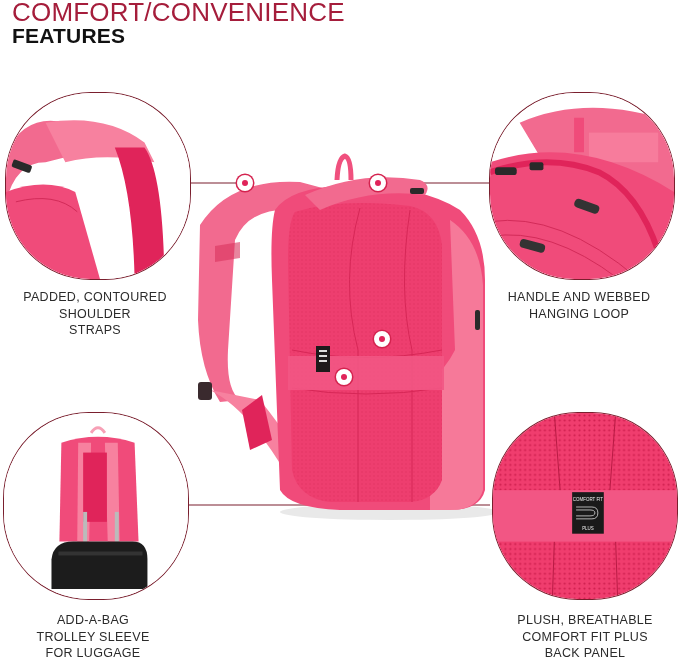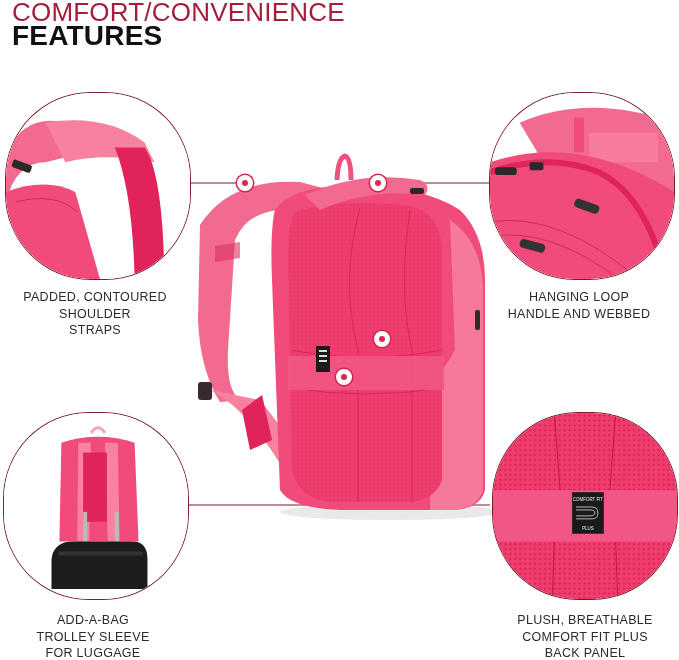--- a/index.html
+++ b/index.html
@@ -1,20 +1,20 @@
 <!DOCTYPE html>
 <html><head>
 <meta charset="utf-8">
 <style>
   html, body { margin: 0; padding: 0; background: #ffffff; }
   body { width: 679px; height: 660px; position: relative; overflow: hidden;
          font-family: "Liberation Sans", "DejaVu Sans", sans-serif; }
   .title { position: absolute; left: 12px; top: 0px; line-height: 24px; }
   .title .l1 { font-size: 26px; font-weight: normal; letter-spacing: 0.2px; }
-  .title .l2 { font-size: 28px; font-weight: bold; letter-spacing: 0.2px; }
+  .title .l2 { font-size: 21px; font-weight: bold; letter-spacing: 0.2px; }
   .callout { position: absolute; width: 186px; height: 188px; border: 1.5px solid; border-radius: 46%;
              overflow: hidden; background: #fff; box-sizing: border-box; }
   .callout svg { width: 100%; height: 100%; display: block; }
   .caption { position: absolute; width: 200px; text-align: center; font-size: 12.5px; line-height: 16.5px;
              color: #2b2b2b; letter-spacing: 0.3px; }
   .leader { position: absolute; }
   .marker { position: absolute; width: 16px; height: 16px; border-radius: 50%; box-sizing: border-box;
             border: 3px solid #ffffff; box-shadow: 0 0 0 1.5px #d4234f; }
   .marker::after { content: ""; position: absolute; left: 2px; top: 2px; width: 6px; height: 6px; border-radius: 50%; }
   .center-bag { position: absolute; left: 180px; top: 150px; width: 320px; height: 380px; }
@@ -128,22 +128,22 @@
     <path d="M0 80 Q60 60 110 80 Q150 100 170 160" stroke="#e0245a" stroke-width="6" fill="none"></path>
     <path d="M0 130 Q70 120 150 188" stroke="#d12a58" stroke-width="1" fill="none"></path>
     <path d="M0 145 Q60 135 130 188" stroke="#d12a58" stroke-width="1" fill="none"></path>
     <rect x="5" y="75" width="22" height="8" rx="3" fill="#2a2a2a"></rect>
     <rect x="40" y="70" width="14" height="8" rx="2" fill="#2a2a2a"></rect>
     <rect x="85" y="110" width="26" height="9" rx="4" fill="#333" transform="rotate(20 98 114)"></rect>
     <rect x="30" y="150" width="26" height="9" rx="4" fill="#333" transform="rotate(15 43 154)"></rect>
   </svg>
 </div>
 <div class="caption" style="left:479px;top:289px;">
+  <div>HANDLE AND WEBBED</div>
   <div>HANGING LOOP</div>
-  <div>HANDLE AND WEBBED</div>
 </div>
 
 <div class="callout" style="left:3px;top:412px;border-color:#7a1f2e;">
   <svg viewBox="0 0 186 188">
     <rect width="186" height="188" fill="#fff"></rect>
     <path d="M88 20 Q95 10 102 20" stroke="#f7a0b6" stroke-width="3" fill="none"></path>
     <path d="M58 30 Q95 18 132 30 L136 130 L56 130 Z" fill="#f04b7a"></path>
     <path d="M75 30 L88 30 L86 135 L74 135 Z" fill="#f7819f"></path>
     <path d="M102 30 L115 30 L117 135 L105 135 Z" fill="#f7819f"></path>
     <rect x="80" y="40" width="24" height="70" fill="#e0245a"></rect>

